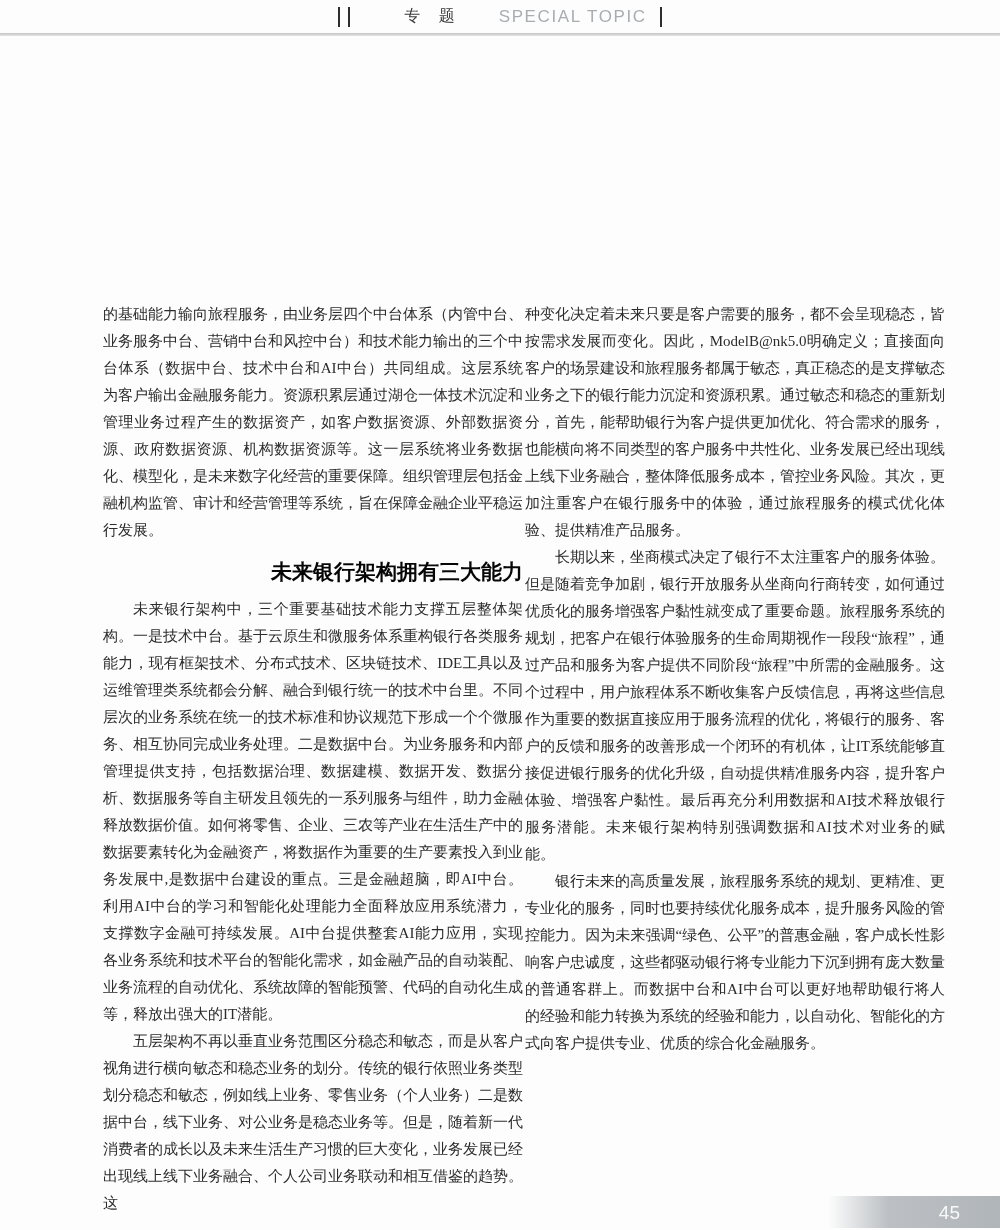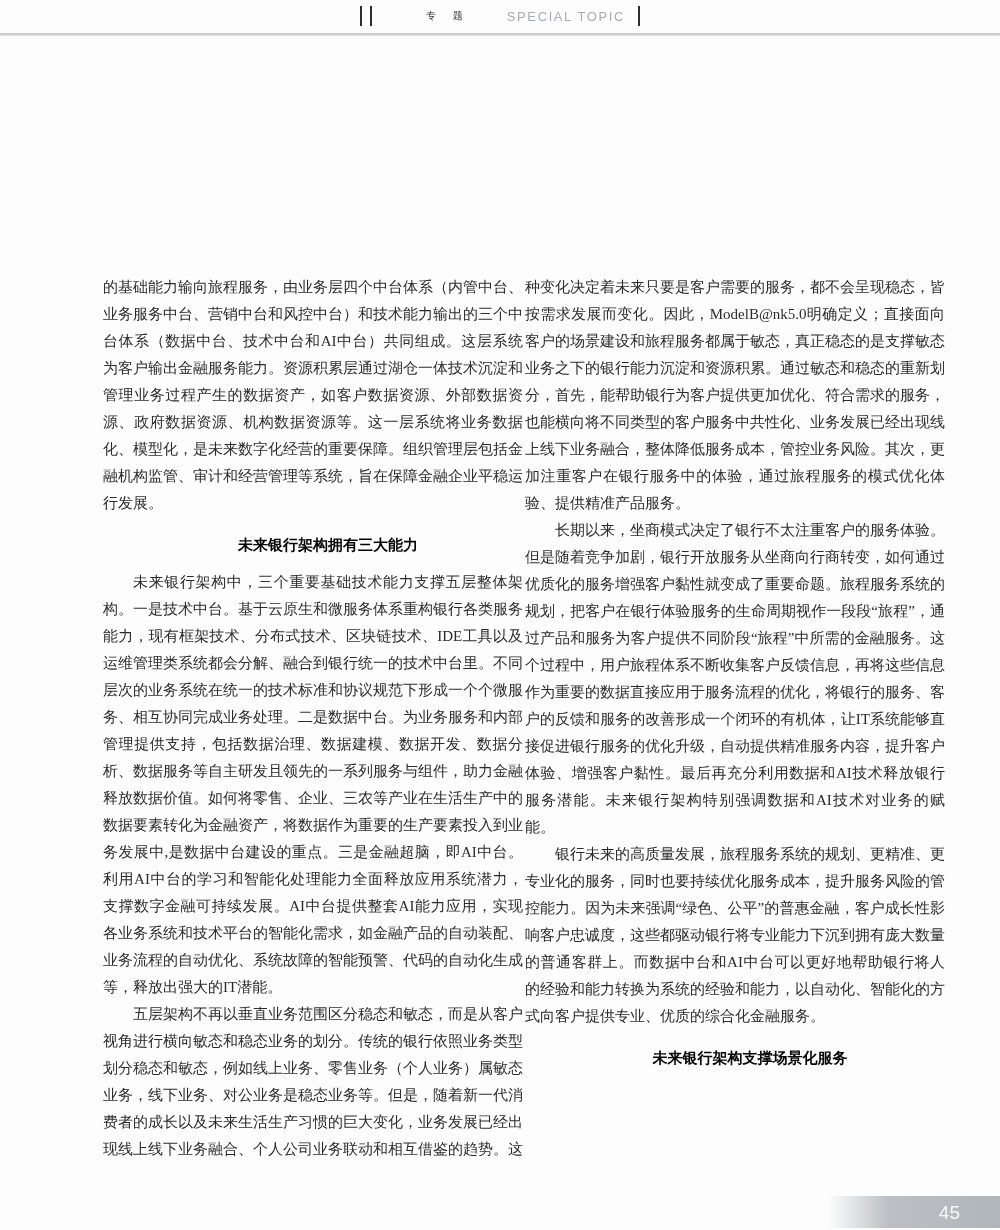--- a/index.html
+++ b/index.html
@@ -12,43 +12,43 @@
     font-family:"Liberation Serif","DejaVu Serif",serif;
   }
   
   .masthead{
     position:absolute;top:6px;left:0;width:100%;
     display:flex;align-items:center;justify-content:center;gap:13px;
     font-family:"Liberation Sans","DejaVu Sans",sans-serif;
   }
   .double-bar{width:8px;height:20px;border-left:2px solid #2e2e2e;border-right:2px solid #2e2e2e;}
   .single-bar{width:2px;height:20px;background:#2e2e2e;}
-  .title-cn{font-size:10px;color:#3a3a3a;letter-spacing:7px;font-weight:500;margin-left:41px;}
-  .title-en{font-size:13px;color:#a9adb1;letter-spacing:1.6px;margin-left:24px;}
+  .title-cn{font-size:16px;color:#3a3a3a;letter-spacing:7px;font-weight:500;margin-left:41px;}
+  .title-en{font-size:17px;color:#a9adb1;letter-spacing:1.6px;margin-left:24px;}
   .header-rule{
     position:absolute;top:33px;left:0;width:100%;height:3px;
     background:linear-gradient(#c4c4c4,#e4e4e4);
   }
   
   .content{
-    position:absolute;top:274px;left:103px;width:854px;
+    position:absolute;top:301px;left:103px;width:854px;
     display:flex;gap:2px;
   }
   .col{width:420px;}
   .blk{
     font-size:15px;line-height:27px;
     text-align:justify;
     color:#2b2b2b;
     margin:0;
   }
   .blk.body{text-indent:2em;}
   .blk.body-cont{text-indent:0;}
   .blk.heading{
-    font-size:15px;line-height:29px;font-weight:700;color:#060606;
-    text-indent:30px;text-align:center;
+    font-size:21px;line-height:29px;font-weight:700;color:#060606;
+    text-indent:30px;text-align:right;
     margin:14px 0 9px 0;
   }
   
   .page-bar{
     position:absolute;top:1196px;right:0;width:172px;height:32px;
     box-sizing:border-box;
     display:flex;align-items:center;justify-content:flex-end;
     padding-right:40px;
     background:linear-gradient(to right, rgba(190,194,198,0) 0%, #bcc0c4 35%, #b0b5ba 100%);
   }
@@ -69,27 +69,26 @@
     <span class="single-bar"></span>
   </div>
 
   <div class="header-rule"></div>
 
   <div class="content">
     <div class="col">
         <div class="blk body-cont">的基础能力输向旅程服务，由业务层四个中台体系（内管中台、业务服务中台、营销中台和风控中台）和技术能力输出的三个中台体系（数据中台、技术中台和AI中台）共同组成。这层系统为客户输出金融服务能力。资源积累层通过湖仓一体技术沉淀和管理业务过程产生的数据资产，如客户数据资源、外部数据资源、政府数据资源、机构数据资源等。这一层系统将业务数据化、模型化，是未来数字化经营的重要保障。组织管理层包括金融机构监管、审计和经营管理等系统，旨在保障金融企业平稳运行发展。</div>
         <div class="blk heading">未来银行架构拥有三大能力</div>
         <div class="blk body">未来银行架构中，三个重要基础技术能力支撑五层整体架构。一是技术中台。基于云原生和微服务体系重构银行各类服务能力，现有框架技术、分布式技术、区块链技术、IDE工具以及运维管理类系统都会分解、融合到银行统一的技术中台里。不同层次的业务系统在统一的技术标准和协议规范下形成一个个微服务、相互协同完成业务处理。二是数据中台。为业务服务和内部管理提供支持，包括数据治理、数据建模、数据开发、数据分析、数据服务等自主研发且领先的一系列服务与组件，助力金融释放数据价值。如何将零售、企业、三农等产业在生活生产中的数据要素转化为金融资产，将数据作为重要的生产要素投入到业务发展中,是数据中台建设的重点。三是金融超脑，即AI中台。利用AI中台的学习和智能化处理能力全面释放应用系统潜力，支撑数字金融可持续发展。AI中台提供整套AI能力应用，实现各业务系统和技术平台的智能化需求，如金融产品的自动装配、业务流程的自动优化、系统故障的智能预警、代码的自动化生成等，释放出强大的IT潜能。</div>
-        <div class="blk body">五层架构不再以垂直业务范围区分稳态和敏态，而是从客户视角进行横向敏态和稳态业务的划分。传统的银行依照业务类型划分稳态和敏态，例如线上业务、零售业务（个人业务）属敏态业务，线下业务、对公业务是稳态业务等。但是，随着新一代消费者的成长以及未来生活生产习惯的巨大变化，业务发展已经出现线上线下业务融合、个人公司业务联动和相互借鉴的趋势。这</div>
+        <div class="blk body">五层架构不再以垂直业务范围区分稳态和敏态，而是从客户视角进行横向敏态和稳态业务的划分。传统的银行依照业务类型划分稳态和敏态，例如线上业务、零售业务（个人业务）二是数据中台，线下业务、对公业务是稳态业务等。但是，随着新一代消费者的成长以及未来生活生产习惯的巨大变化，业务发展已经出现线上线下业务融合、个人公司业务联动和相互借鉴的趋势。这</div>
       </div>
     <div class="col">
         <div class="blk body-cont">种变化决定着未来只要是客户需要的服务，都不会呈现稳态，皆按需求发展而变化。因此，ModelB@nk5.0明确定义；直接面向客户的场景建设和旅程服务都属于敏态，真正稳态的是支撑敏态业务之下的银行能力沉淀和资源积累。通过敏态和稳态的重新划分，首先，能帮助银行为客户提供更加优化、符合需求的服务，也能横向将不同类型的客户服务中共性化、业务发展已经出现线上线下业务融合，整体降低服务成本，管控业务风险。其次，更加注重客户在银行服务中的体验，通过旅程服务的模式优化体验、提供精准产品服务。</div>
         <div class="blk body">长期以来，坐商模式决定了银行不太注重客户的服务体验。但是随着竞争加剧，银行开放服务从坐商向行商转变，如何通过优质化的服务增强客户黏性就变成了重要命题。旅程服务系统的规划，把客户在银行体验服务的生命周期视作一段段“旅程”，通过产品和服务为客户提供不同阶段“旅程”中所需的金融服务。这个过程中，用户旅程体系不断收集客户反馈信息，再将这些信息作为重要的数据直接应用于服务流程的优化，将银行的服务、客户的反馈和服务的改善形成一个闭环的有机体，让IT系统能够直接促进银行服务的优化升级，自动提供精准服务内容，提升客户体验、增强客户黏性。最后再充分利用数据和AI技术释放银行服务潜能。未来银行架构特别强调数据和AI技术对业务的赋能。</div>
         <div class="blk body">银行未来的高质量发展，旅程服务系统的规划、更精准、更专业化的服务，同时也要持续优化服务成本，提升服务风险的管控能力。因为未来强调“绿色、公平”的普惠金融，客户成长性影响客户忠诚度，这些都驱动银行将专业能力下沉到拥有庞大数量的普通客群上。而数据中台和AI中台可以更好地帮助银行将人的经验和能力转换为系统的经验和能力，以自动化、智能化的方式向客户提供专业、优质的综合化金融服务。</div>
-        <div class="blk heading">未来银行架构支撑场景化服务</div>
       </div>
   </div>
 
   <div class="page-bar">
     <span class="page-num">45</span>
   </div>
 
 </div>
 
 </body></html>

